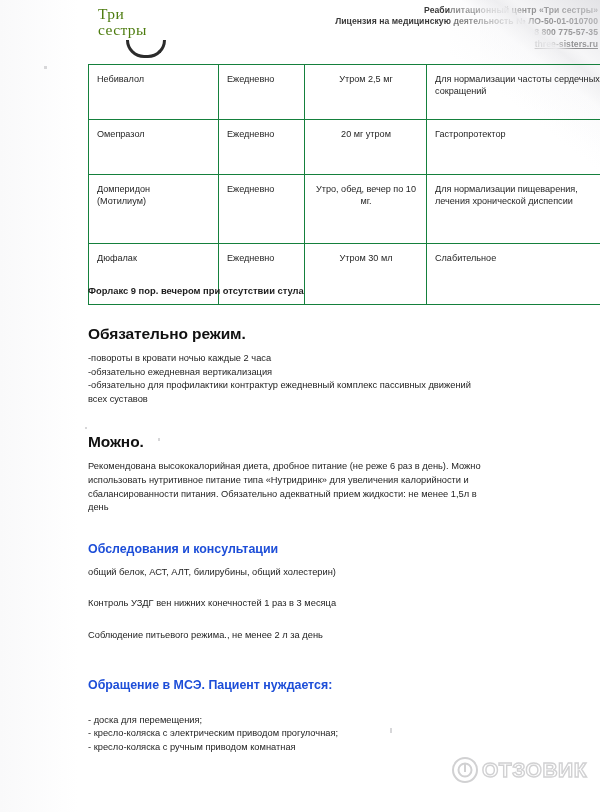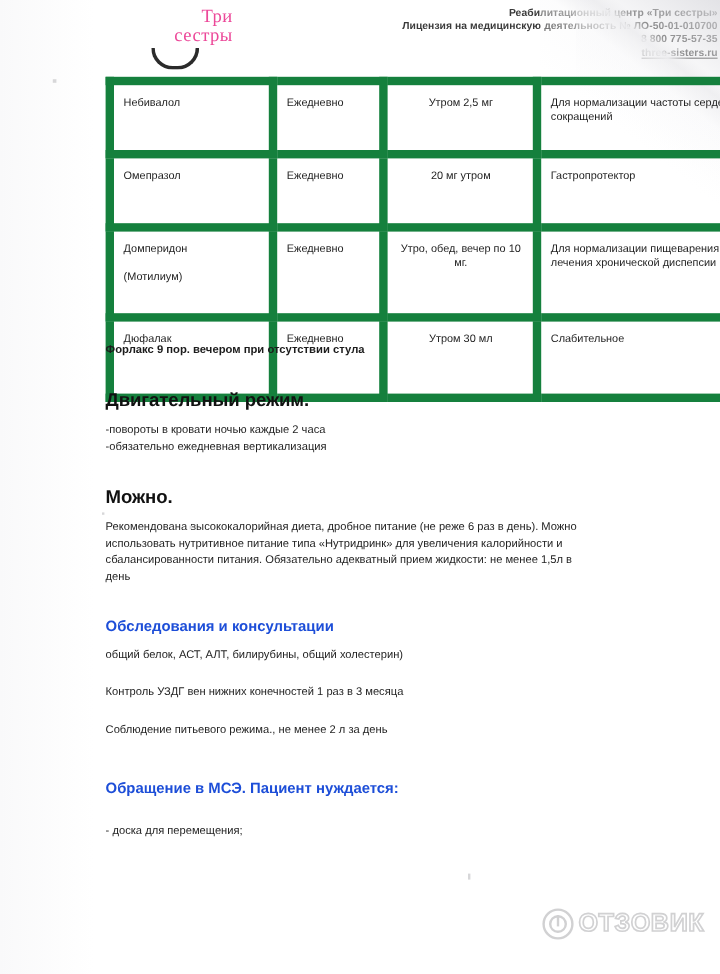--- a/index.html
+++ b/index.html
@@ -60,23 +60,23 @@
   
   .header {
     position: relative;
     height: 58px;
   }
   .logo {
     position: absolute;
     left: 98px;
     top: 6px;
     width: 96px;
-    text-align: right;
+    text-align: left;
     font-family: "Liberation Serif", "DejaVu Serif", serif;
-    color: #ec4899;
+    color: #4d7c0f;
   }
   .logo .l1 { font-size: 15.5px; line-height: 16px; letter-spacing: .4px; }
   .logo .l2 { font-size: 15.5px; line-height: 16px; letter-spacing: .4px; }
   .logo .smile {
     width: 34px; height: 15px;
     margin: 2px auto 0 auto;
     border: 0 solid #2b2b2b;
     border-bottom-width: 3px;
     border-left-width: 3px;
     border-right-width: 3px;
@@ -104,36 +104,36 @@
   
   .med-table {
     position: absolute;
     left: 88px;
     top: 64px;
     width: 456px;
     border-collapse: collapse;
     table-layout: fixed;
   }
   .med-table td {
-    border: 7px solid #15803d;
+    border: 1px solid #15803d;
     padding: 8px 7px 8px 8px;
     font-size: 9.1px;
     line-height: 12.4px;
     color: #1f1f1f;
     vertical-align: top;
   }
   .col-name  { width: 114px; }
   .col-freq  { width: 70px;  }
   .col-dose  { width: 106px; text-align: center; }
   .col-purp  { width: 166px; }
   .r1 td { height: 38px; }
   .r2 td { height: 38px; }
   .r3 td { height: 52px; }
   .r4 td { height: 44px; }
-  .cell-sub { display: block; margin-top: 11px; }
+  .cell-sub { display: block; }
 
   
   .content {
     position: absolute;
     left: 88px;
     top: 284px;
     width: 448px;
   }
   .note-bold {
     font-size: 9.4px;
@@ -271,24 +271,26 @@
         <td class="col-dose">Утром 30 мл</td>
         <td class="col-purp">Слабительное</td>
       </tr>
     </tbody>
   </table>
 
   <div class="content">
 
     <p class="note-bold">Форлакс 9 пор. вечером при отсутствии стула</p>
 
-    <h2 class="sec">Двигательный режим.</h2>
+    <h2 class="sec">Обязательно режим.</h2>
     <div class="block-lines">
       <p class="para">-повороты в кровати ночью каждые 2 часа</p>
       <p class="para">-обязательно ежедневная вертикализация</p>
+      <p class="para">-обязательно для профилактики контрактур ежедневный комплекс пассивных движений</p>
+      <p class="para">всех суставов</p>
     </div>
 
     <div class="gap-26"></div>
 
     <h2 class="sec">Можно.</h2>
     <div class="block-lines">
       <p class="para">Рекомендована высококалорийная диета, дробное питание (не реже 6 раз в день). Можно</p>
       <p class="para">использовать нутритивное питание типа «Нутридринк» для увеличения калорийности и</p>
       <p class="para">сбалансированности питания. Обязательно адекватный прием жидкости: не менее 1,5л в</p>
       <p class="para">день</p>
@@ -304,20 +306,22 @@
       <div class="gap-18"></div>
       <p class="para">Соблюдение питьевого режима., не менее 2 л за день</p>
     </div>
 
     <div class="gap-34"></div>
 
     <h2 class="sec-sm">Обращение в МСЭ. Пациент нуждается:</h2>
     <div class="gap-12"></div>
     <div class="block-lines">
       <p class="para">- доска для перемещения;</p>
+      <p class="para">- кресло-коляска с электрическим приводом прогулочная;</p>
+      <p class="para">- кресло-коляска с ручным приводом комнатная</p>
     </div>
 
   </div>
 
   <div class="speck" style="left:44px; top:66px; width:3px; height:3px;"></div>
   <div class="speck" style="left:158px; top:438px; width:2px; height:3px;"></div>
   <div class="speck" style="left:85px; top:427px; width:2px; height:2px;"></div>
   <div class="speck" style="left:390px; top:728px; width:2px; height:5px;"></div>
 
   <div class="watermark">

